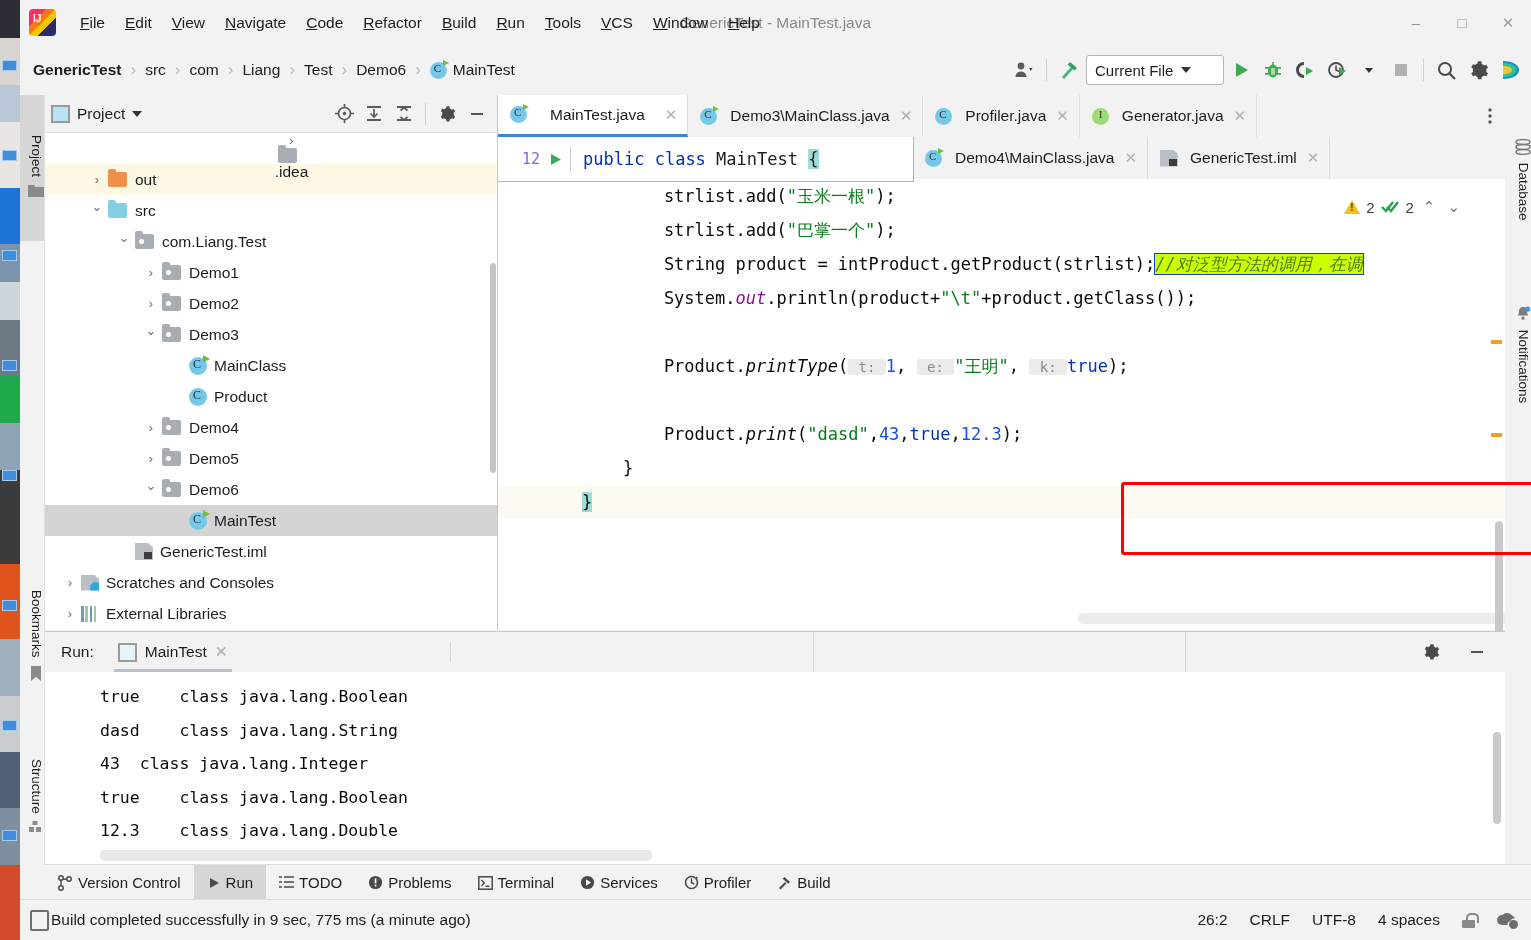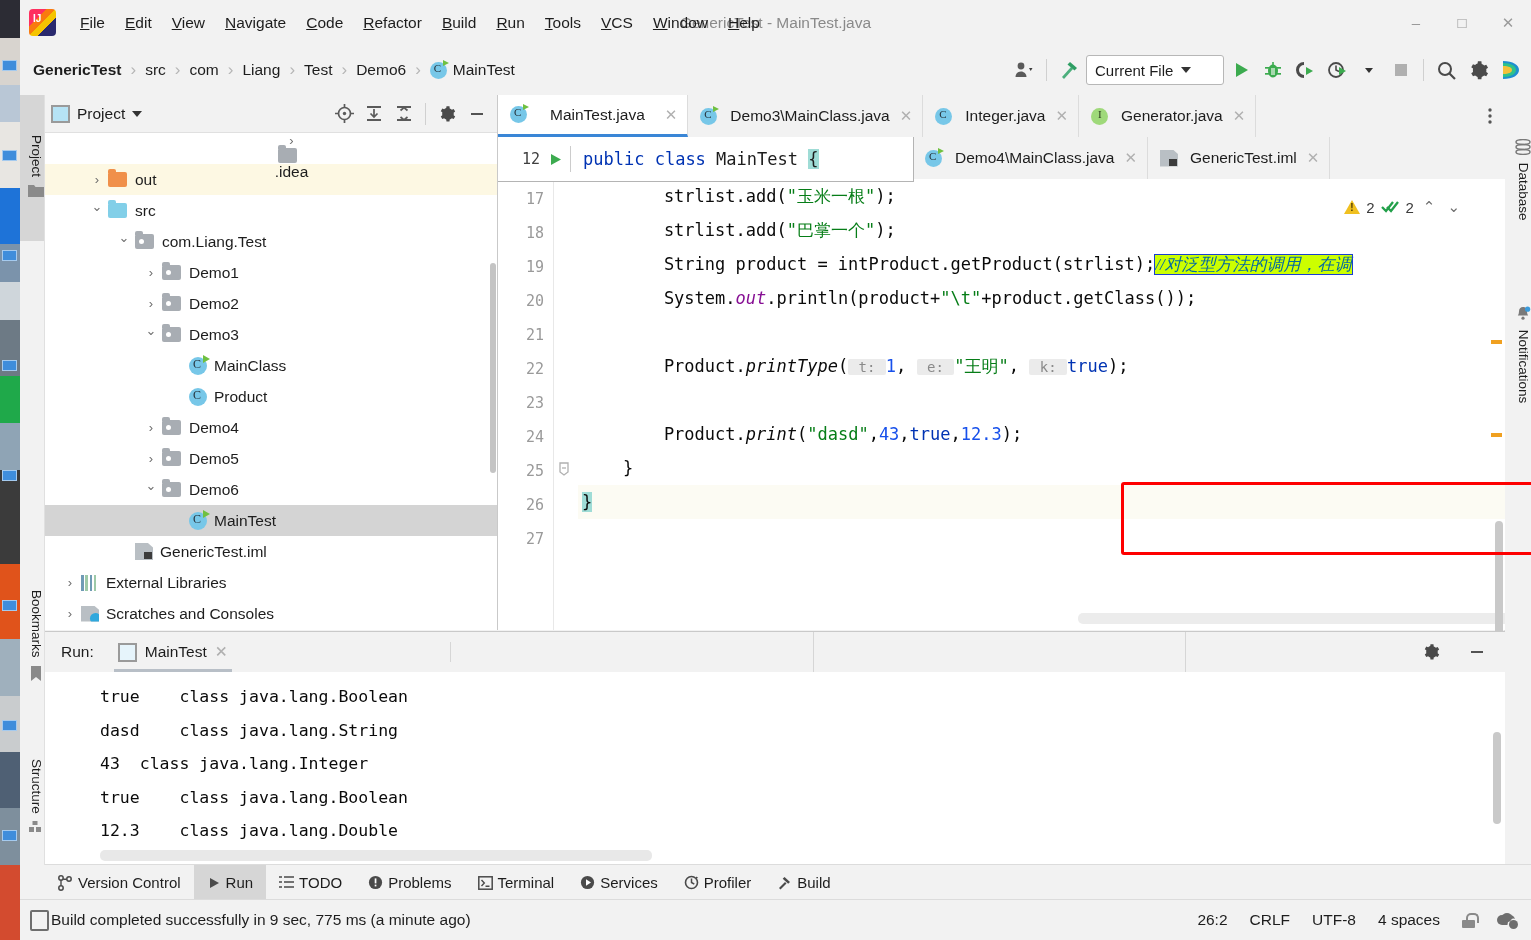--- a/index.html
+++ b/index.html
@@ -134,27 +134,27 @@
   .gutterline{position:absolute;right:24px;width:1px;top:0;height:451px;background:#e8e8e8;}
   .lnum{position:absolute;right:34px;color:#9a9a9a;font-family:"DejaVu Sans Mono",monospace;font-size:15px;}
   .codetext{position:absolute;left:84px;top:0;font-family:"DejaVu Sans Mono",monospace;font-size:17px;
      line-height:34px;white-space:pre;color:#0a0a0a;}
   .kw{color:#0033b3;font-weight:normal;}
   .str{color:#067d17;}
   .num{color:#1750eb;}
   .fld{color:#871094;font-style:italic;}
   .mth{font-style:italic;}
   .hint{background:#ebebeb;color:#8a8a8a;font-size:14px;padding:0 2px;border-radius:2px;}
-  .cmt-hl{background:#ccff00;color:#0369a1;font-style:italic;outline:1px solid #1a3fd0;font-family:Liberation Serif, serif;}
+  .cmt-hl{background:#ccff00;color:#4d7c0f;font-style:italic;outline:1px solid #1a3fd0;}
   .curline{position:absolute;left:0;width:1007px;height:34px;background:#fcfbf3;}
   .caretsel{background:#9fdcd6;}
 
   .sticky{position:absolute;left:0;top:42px;width:415px;height:44px;background:#fff;
      border-right:1px solid #b4b4b4;border-bottom:1px solid #b4b4b4;display:flex;align-items:center;z-index:6;}
-  .sticky .sn{width:42px;text-align:right;color:#404040;font-family:"DejaVu Sans Mono",monospace;font-size:15px;}
+  .sticky .sn{width:42px;text-align:right;color:#8b5cf6;font-family:"DejaVu Sans Mono",monospace;font-size:15px;}
   .sticky .play{width:30px;display:flex;align-items:center;justify-content:center;}
   .sticky .bar{width:1px;height:26px;background:#ccc;margin-right:12px;}
   .sticky .txt{font-family:"DejaVu Sans Mono",monospace;font-size:17px;white-space:pre;}
 
   .inspect{position:absolute;right:42px;top:103px;display:flex;align-items:center;gap:6px;font-size:15px;color:#3b3b3b;z-index:5;}
   .tri-warn{width:0;height:0;border-left:8px solid transparent;border-right:8px solid transparent;border-bottom:14px solid #f0c020;position:relative;}
   .tri-warn:after{content:"!";position:absolute;left:-2px;top:2px;font-size:10px;color:#4a3800;font-weight:bold;}
   .chk{color:#1f9e3e;font-size:17px;}
   .chev{color:#6b6b6b;font-size:15px;padding:0 3px;}
 
@@ -513,27 +513,27 @@
             <span class="cls run"></span>
             <span>MainTest</span>
           </div>
           <div class="row" style="padding-left: 68px;">
             <span class="arrow"></span>
             <span class="iml"></span>
             <span>GenericTest.iml</span>
           </div>
           <div class="row" style="padding-left: 14px;">
             <span class="arrow closed"></span>
+            <span class="scratch"></span>
+            <span>Scratches and Consoles</span>
+          </div>
+          <div class="row" style="padding-left: 14px;">
+            <span class="arrow closed"></span>
             <span class="lib"></span>
             <span>External Libraries</span>
-          </div>
-          <div class="row" style="padding-left: 14px;">
-            <span class="arrow closed"></span>
-            <span class="scratch"></span>
-            <span>Scratches and Consoles</span>
           </div>
           <div class="tree-vscroll">
           <div class="tree-vthumb"></div>
         </div>
         </div>
     </div>
 
     <div class="editor">
       <div class="tabrow" id="tabrow1">
           <div class="etab active">
@@ -541,21 +541,21 @@
             <span>MainTest.java</span>
             <span class="x">✕</span>
           </div>
           <div class="etab">
             <span class="ico-class"></span>
             <span>Demo3\MainClass.java</span>
             <span class="x">✕</span>
           </div>
           <div class="etab">
             <span class="ico-class no-run" style="--x: 0;"></span>
-            <span>Integer.java</span>
+            <span>Profiler.java</span>
             <span class="x">✕</span>
           </div>
           <div class="etab">
             <span class="ico-iface"></span>
             <span>Generator.java</span>
             <span class="x">✕</span>
           </div>
           <div class="tabmore">
             <svg width="4" height="18" viewBox="0 0 4 18">
               <circle cx="2" cy="3" r="1.7" fill="#555"></circle>
@@ -597,40 +597,20 @@
             <path d="M6 7 L10 11 L17 2" stroke="#22a04a" stroke-width="2.3" fill="none"></path>
           </svg>
         </span>
         <span>2</span>
         <span class="chev">⌃</span>
         <span class="chev">⌄</span>
       </div>
 
       <div class="code">
         <div class="curline" style="top:306px"></div>
-        <div class="gutter">
-          <div class="gutterline"></div>
-          <div id="lnums">
-              <div class="lnum" style="top: 11px;">17</div>
-              <div class="lnum" style="top: 45px;">18</div>
-              <div class="lnum" style="top: 79px;">19</div>
-              <div class="lnum" style="top: 113px;">20</div>
-              <div class="lnum" style="top: 147px;">21</div>
-              <div class="lnum" style="top: 181px;">22</div>
-              <div class="lnum" style="top: 215px;">23</div>
-              <div class="lnum" style="top: 249px;">24</div>
-              <div class="lnum" style="top: 283px;">25</div>
-              <div class="lnum" style="top: 317px;">26</div>
-              <div class="lnum" style="top: 351px;">27</div>
-            </div>
-          <svg style="position:absolute;left:58px;top:282px" width="16" height="16" viewBox="0 0 16 16">
-            <path d="M4 2h8v9l-4 3-4-3z" fill="none" stroke="#b0b0b0" stroke-width="1.3"></path>
-            <path d="M6 7h4" stroke="#b0b0b0" stroke-width="1.3"></path>
-          </svg>
-        </div>
         <div class="codetext" id="codetext"><div style="height: 34px;"><span>        strlist.add(</span><span class="str">"玉米一根"</span><span>);</span></div><div style="height: 34px;"><span>        strlist.add(</span><span class="str">"巴掌一个"</span><span>);</span></div><div style="height: 34px;"><span>        String product = intProduct.getProduct(strlist);</span><span class="cmt-hl">//对泛型方法的调用，在调</span></div><div style="height: 34px;"><span>        System.</span><span class="fld">out</span><span>.println(product+</span><span class="str">"\t"</span><span>+product.getClass());</span></div><div style="height: 34px;"><span></span></div><div style="height: 34px;"><span>        Product.</span><span class="mth">printType</span><span>(</span><span class="hint"> t: </span><span class="num">1</span><span>, </span><span class="hint"> e: </span><span class="str">"王明"</span><span>, </span><span class="hint"> k: </span><span class="kw">true</span><span>);</span></div><div style="height: 34px;"><span></span></div><div style="height: 34px;"><span>        Product.</span><span class="mth">print</span><span>(</span><span class="str">"dasd"</span><span>,</span><span class="num">43</span><span>,</span><span class="kw">true</span><span>,</span><span class="num">12.3</span><span>);</span></div><div style="height: 34px;"><span>    }</span></div><div style="height: 34px;"><span class="caretsel">}</span></div><div style="height: 34px;"><span></span></div></div>
         <div class="hscroll-edit"></div>
       </div>
 
       <div class="vscroll-edit">
         <div class="errmark" style="top:155px"></div>
         <div class="errmark" style="top:248px"></div>
         <div class="vthumb-edit"></div>
       </div>
 

